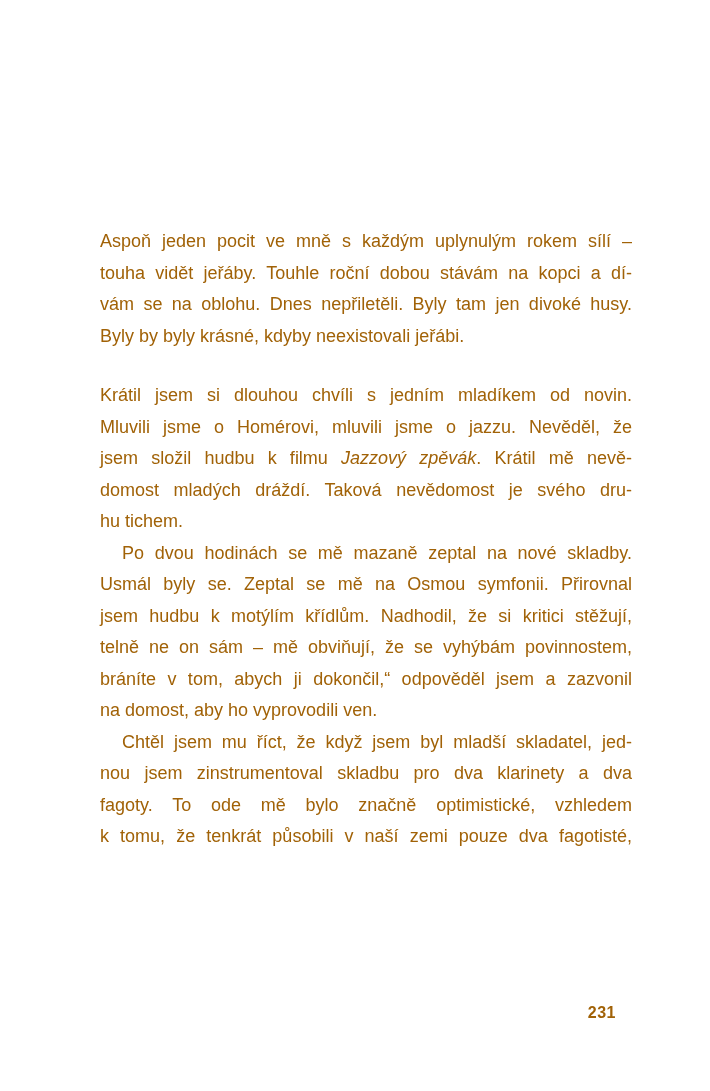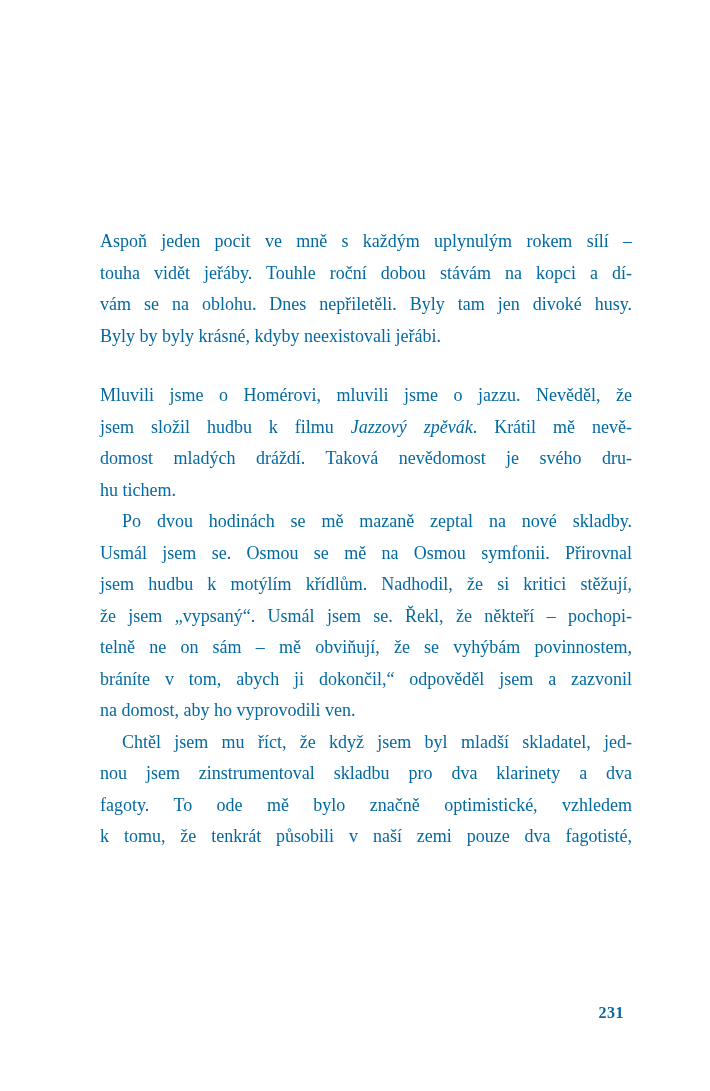--- a/index.html
+++ b/index.html
@@ -5,22 +5,22 @@
   html, body {
     margin: 0;
     padding: 0;
     background: #ffffff;
   }
   .page {
     position: relative;
     width: 662px;
     height: 1091px;
     background: #ffffff;
-    font-family: Liberation Serif, serif;
-    color: #0369a1;
+    font-family: Liberation Sans, sans-serif;
+    color: #a16207;
     overflow: hidden;
   }
   .text-block {
     position: absolute;
     left: 100px;
     top: 226px;
     width: 532px;
     font-size: 18px;
     line-height: 31.5px;
   }
@@ -29,51 +29,51 @@
   .line {
     text-align: justify;
     text-align-last: justify;
     white-space: normal;
   }
   .line.last { text-align-last: left; }
   .line.indent { padding-left: 22px; }
   .italic { font-style: italic; }
   .page-number {
     position: absolute;
-    left: 108px;
+    left: 100px;
     top: 1004px;
     width: 516px;
     text-align: right;
     font-size: 16px;
     font-weight: 700;
     letter-spacing: 0.5px;
   }
 </style>
 </head>
 <body>
 
 <div class="page">
   <div class="text-block" id="text-block">
       <div class="paragraph">
         <div class="line">Aspoň jeden pocit ve mně s každým uplynulým rokem sílí –</div>
         <div class="line">touha vidět jeřáby. Touhle roční dobou stávám na kopci a dí-</div>
         <div class="line">vám se na oblohu. Dnes nepřiletěli. Byly tam jen divoké husy.</div>
         <div class="line last">Byly by byly krásné, kdyby neexistovali jeřábi.</div>
       </div>
       <div class="paragraph spaced">
+        <div class="line">Krátil jsem si dlouhou chvíli s jedním mladíkem od novin.</div>
         <div class="line">Mluvili jsme o Homérovi, mluvili jsme o jazzu. Nevěděl, že</div>
         <div class="line"><span>jsem složil hudbu k filmu </span><span class="italic">Jazzový zpěvák</span><span>. Krátil mě nevě-</span></div>
         <div class="line">domost mladých dráždí. Taková nevědomost je svého dru-</div>
         <div class="line last">hu tichem.</div>
       </div>
       <div class="paragraph">
         <div class="line indent">Po dvou hodinách se mě mazaně zeptal na nové skladby.</div>
-        <div class="line">Usmál jsem se. Osmou se mě na Osmou symfonii. Přirovnal</div>
+        <div class="line">Usmál byly se. Zeptal se mě na Osmou symfonii. Přirovnal</div>
         <div class="line">jsem hudbu k motýlím křídlům. Nadhodil, že si kritici stěžují,</div>
-        <div class="line">že jsem „vypsaný“. Usmál jsem se. Řekl, že někteří – pochopi-</div>
         <div class="line">telně ne on sám – mě obviňují, že se vyhýbám povinnostem,</div>
         <div class="line">bráníte v tom, abych ji dokončil,“ odpověděl jsem a zazvonil</div>
         <div class="line last">na domost, aby ho vyprovodili ven.</div>
       </div>
       <div class="paragraph">
         <div class="line indent">Chtěl jsem mu říct, že když jsem byl mladší skladatel, jed-</div>
         <div class="line">nou jsem zinstrumentoval skladbu pro dva klarinety a dva</div>
         <div class="line">fagoty. To ode mě bylo značně optimistické, vzhledem</div>
         <div class="line">k tomu, že tenkrát působili v naší zemi pouze dva fagotisté,</div>
       </div>

